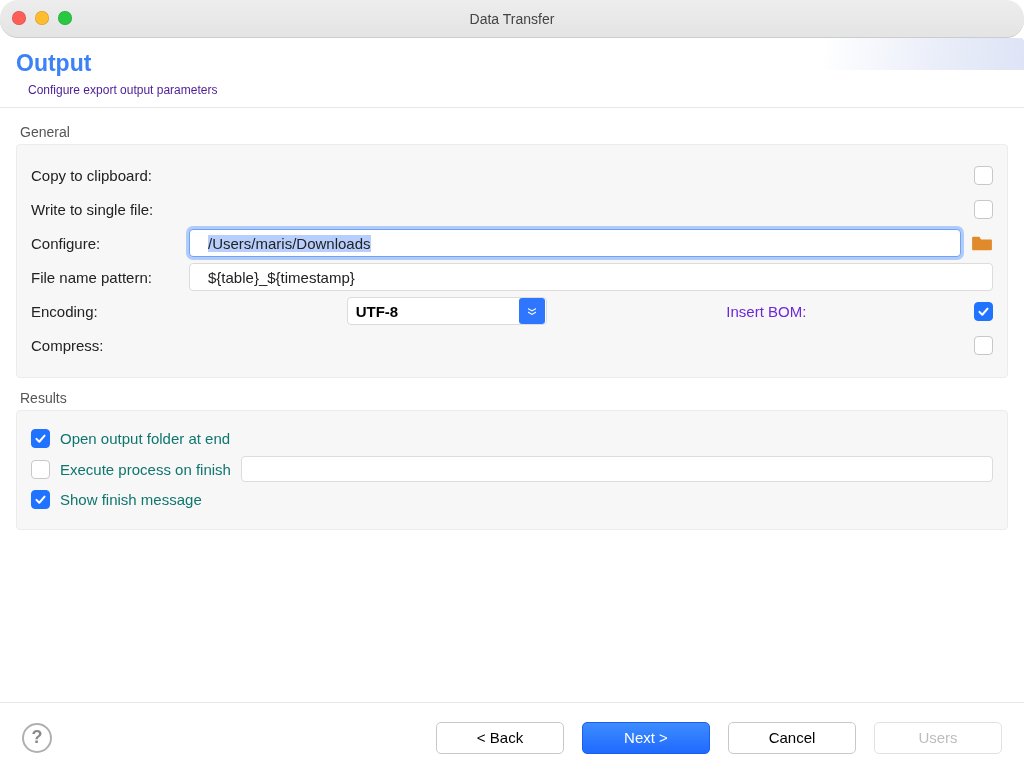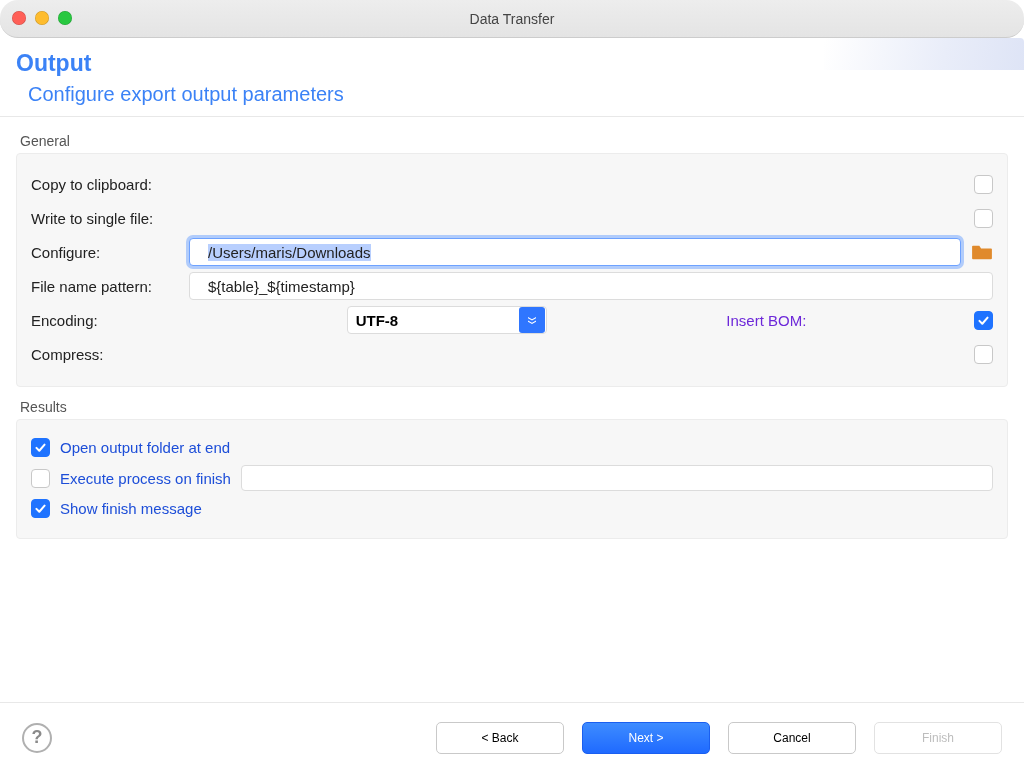--- a/index.html
+++ b/index.html
@@ -16,21 +16,21 @@
   .traffic { position:absolute; left:12px; top:11px; display:flex; gap:9px; }
   .tl { width:14px; height:14px; border-radius:50%; box-shadow: inset 0 0 0 0.5px rgba(0,0,0,.2);}
   .tl.red{background:#ff5f57;} .tl.yellow{background:#febc2e;} .tl.green{background:#28c840;}
   .titlebar-title { margin:0 auto; font-size:14px; color:#444; }
 
   .header-zone {
     padding: 12px 16px 10px 16px; border-bottom:1px solid #e8e8e8;
     position: relative;
   }
   .header-zone h1 { font-size:23px; font-weight:700; color:#3b82f6; margin-bottom:6px;}
-  .header-zone p { font-size:20px; color:#3b82f6; padding-left:12px;}
+  .header-zone p { font-size:12px; color:#4c1d95; padding-left:12px;}
   .header-swoosh {
     position:absolute; right:0; top:0; width:200px; height:32px;
     background: linear-gradient(100deg, rgba(200,210,240,0) 0%, rgba(200,210,240,.4) 60%, rgba(200,210,240,.6) 100%);
     border-top-right-radius: 4px;
   }
 
   .content { flex:1 1 auto; padding:10px 16px; overflow:auto; }
 
   .section-label { font-size:14px; color:#555; margin:6px 0 4px 4px; }
   .section-box {
@@ -72,36 +72,36 @@
   .combo .combo-text { flex:1; padding:0 8px; font-size:15px;font-weight:bold;}
   .combo .combo-btn {
     width:26px; height:26px; background:#2f76ff; display:flex;
     align-items:center; justify-content:center; border-radius:3px; margin:1px;
   }
   .combo .combo-btn svg{ width:10px; height:10px; fill:#fff;}
 
   .inline-label { font-size:15px; color:#6d28d9; margin-left:22px; margin-right:10px;}
 
   .results-row { display:flex; align-items:center; gap:10px; margin:8px 0; }
-  .results-row .rlabel { font-size:15px; color:#1d4ed8; }
+  .results-row .rlabel { font-size:15px; color:#0f766e; }
   .exec-input { flex:1; height:26px; border:1px solid #dcdcdc; border-radius:4px; background:#fff;}
 
   
   .footer {
     border-top:1px solid #e8e8e8; height:70px;
     display:flex; align-items:center; padding:0 22px; gap:18px;
   }
   .help-icon {
     width:30px; height:30px; border-radius:50%; border:2px solid #b0b0b0;
     display:flex; align-items:center; justify-content:center;
     color:#8a8a8a; font-size:18px; font-weight:600; cursor:pointer;
   }
   .footer-spacer{flex:1;}
   .btn {
-    min-width:128px; height:32px; border-radius:5px; font-size:12px;
+    min-width:128px; height:32px; border-radius:5px; font-size:15px;
     border:1px solid #c9c9c9; background:#fff; cursor:pointer;
     display:inline-flex; align-items:center; justify-content:center; padding:0 1px;
   }
   .btn.primary { background:linear-gradient(#3e8cff,#1f6aff); color:#fff; border:1px solid #1a5ff0;}
   .btn.disabled { color:#bdbdbd; cursor:default; border-color:#e2e2e2;}
 </style>
 </head>
 <body>
 
 <div class="titlebar">
@@ -214,14 +214,14 @@
   </div>
 
 </div>
 
 <div class="footer">
   <div class="help-icon">?</div>
   <div class="footer-spacer"></div>
   <button class="btn">&lt; Back</button>
   <button class="btn primary">Next &gt;</button>
   <button class="btn">Cancel</button>
-  <button class="btn disabled">Finish</button>
+  <button class="btn disabled">Users</button>
 </div>
 
 </body></html>

